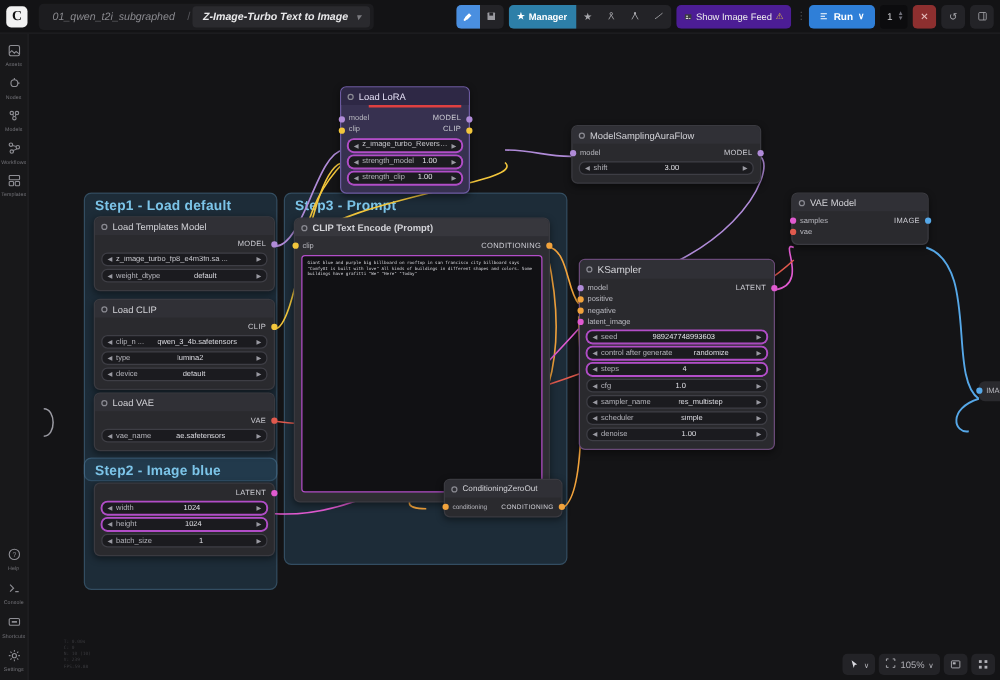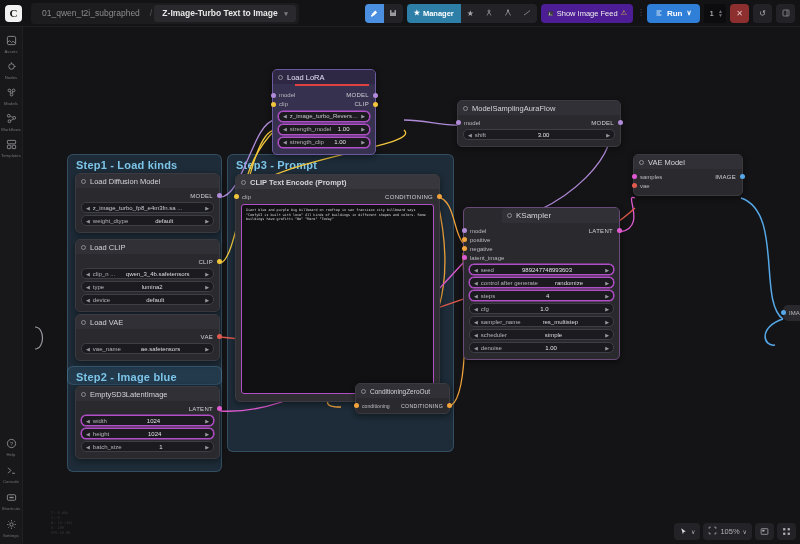--- a/index.html
+++ b/index.html
@@ -11,21 +11,21 @@
   .topbar { position:absolute; left:0; top:0; width:800px; height:27px;
     background:#131315; display:flex; align-items:center; z-index:50;
     border-bottom:1px solid #202023; }
   .logo { width:27px; height:27px; display:flex; align-items:center; justify-content:center; }
   .logo-badge { width:17px; height:17px; border-radius:4px; background:#f2f2f2;
     color:#111; font-size:11px; font-weight:bold; display:flex; align-items:center;
     justify-content:center; font-family:"Liberation Serif", serif; }
   .tabgroup { display:flex; align-items:center; height:21px; background:#1c1c1f;
     border-radius:4px; margin-left:4px; padding:0 3px; }
   .tab { font-size:8.5px; color:#8b8b90; padding:0 8px; height:17px; line-height:17px;
-    white-space:nowrap; border-radius:3px; }
+    white-space:nowrap; border-radius:3px;font-style:italic; }
   .tab.active { color:#e8e8ea; background:#2a2a2e; font-weight:bold; }
   .tabsep { color:#55555a; font-size:9px; padding:0 2px; }
   .tab-caret { font-size:7px; color:#7b7b80; padding-left:4px; }
 
   .topright { margin-left:auto; display:flex; align-items:center; gap:4px; padding-right:5px; }
   .grp { display:flex; align-items:center; background:#232327; border-radius:4px;
     height:19px; overflow:hidden; }
   .gbtn { height:19px; min-width:19px; padding:0 4px; display:flex; align-items:center;
     justify-content:center; font-size:8px; color:#a8a8ad; gap:3px; }
   .gbtn.blue { background:#4a8fe0; color:#fff; }
@@ -292,21 +292,21 @@
             </svg>
         </div>
         <div class="sb-lab">Settings</div>
       </div>
     </div>
   </div>
 
   <div class="canvas">
 
     <div class="group" style="left:44px; top:127px; width:155px; height:231px; background:rgba(42,78,104,.42); border:1px solid rgba(120,180,220,.25);">
-      <div class="group-title" style="color:#7cc4e8">Step1 - Load kinds</div>
+      <div class="group-title" style="color:#7cc4e8">Step1 - Load default</div>
     </div>
     <div class="group" style="left:44px; top:339px; width:155px; height:106px; background:rgba(42,78,104,.42); border:1px solid rgba(120,180,220,.25);">
       <div class="group-title" style="color:#7cc4e8">Step2 - Image blue</div>
     </div>
     <div class="group" style="left:204px; top:127px; width:227px; height:298px; background:rgba(42,78,104,.42); border:1px solid rgba(120,180,220,.25);">
       <div class="group-title" style="color:#7cc4e8">Step3 - Prompt</div>
     </div>
 
     <svg class="links">
 
@@ -374,21 +374,21 @@
         </div>
         <div class="widget hl">
           <span class="arrL">◀</span>
           <span class="wname">strength_clip</span>
           <span class="wval">1.00</span>
           <span class="arrR">▶</span>
         </div>
       </div>
     </div>
 
-    <div class="node" style="left:434px; top:73px; width:164px;">
+    <div class="node" style="left:434px; top:73px; width:152px;">
       <div class="node-hdr" style="background:#303036;">
         <span class="collapse-dot"></span>
         <span>ModelSamplingAuraFlow</span>
       </div>
       <div class="node-body">
         <div class="port-row">
           <span class="dot l" style="background:#b08bd8"></span>
           <span class="pin">model</span>
           <span class="pout">MODEL</span>
           <span class="dot r" style="background:#b08bd8"></span>
@@ -398,21 +398,21 @@
           <span class="wname">shift</span>
           <span class="wval">3.00</span>
           <span class="arrR">▶</span>
         </div>
       </div>
     </div>
 
     <div class="node" style="left:52px; top:146px; width:145px;">
       <div class="node-hdr" style="background:#303036;">
         <span class="collapse-dot"></span>
-        <span>Load Diffusion Model</span>
+        <span>Load Templates Model</span>
       </div>
       <div class="node-body">
         <div class="port-row">
           <span class="pout">MODEL</span>
           <span class="dot r" style="background:#b08bd8"></span>
         </div>
         <div class="widget combo">
           <span class="arrL">◀</span>
           <span class="wsingle">z_image_turbo_fp8_e4m3fn.sa ...</span>
           <span class="arrR">▶</span>
@@ -470,24 +470,20 @@
         <div class="widget combo">
           <span class="arrL">◀</span>
           <span class="wname">vae_name</span>
           <span class="wval">ae.safetensors</span>
           <span class="arrR">▶</span>
         </div>
       </div>
     </div>
 
     <div class="node" style="left:52px; top:359px; width:145px;">
-      <div class="node-hdr" style="background:#303036;">
-        <span class="collapse-dot"></span>
-        <span>EmptySD3LatentImage</span>
-      </div>
       <div class="node-body">
         <div class="port-row">
           <span class="pout">LATENT</span>
           <span class="dot r" style="background:#e05ad0"></span>
         </div>
         <div class="widget hl">
           <span class="arrL">◀</span>
           <span class="wname">width</span>
           <span class="wval">1024</span>
           <span class="arrR">▶</span>
@@ -532,21 +528,21 @@
         <div class="port-row">
           <span class="dot l" style="background:#f2a33c"></span>
           <span class="pin" style="font-size:5.2px">conditioning</span>
           <span class="pout" style="font-size:5.2px">CONDITIONING</span>
           <span class="dot r" style="background:#f2a33c"></span>
         </div>
       </div>
     </div>
 
     <div class="node" style="left:440px; top:180px; width:157px; border-color:#6a4a78;">
-      <div class="node-hdr" style="background:#303036; height:15px; font-size:8px;margin-left:38px;">
+      <div class="node-hdr" style="background:#303036; height:15px; font-size:8px;">
         <span class="collapse-dot"></span>
         <span>KSampler</span>
       </div>
       <div class="node-body">
         <div class="port-row">
           <span class="dot l" style="background:#b08bd8"></span>
           <span class="pin">model</span>
           <span class="pout">LATENT</span>
           <span class="dot r" style="background:#e05ad0"></span>
         </div>

